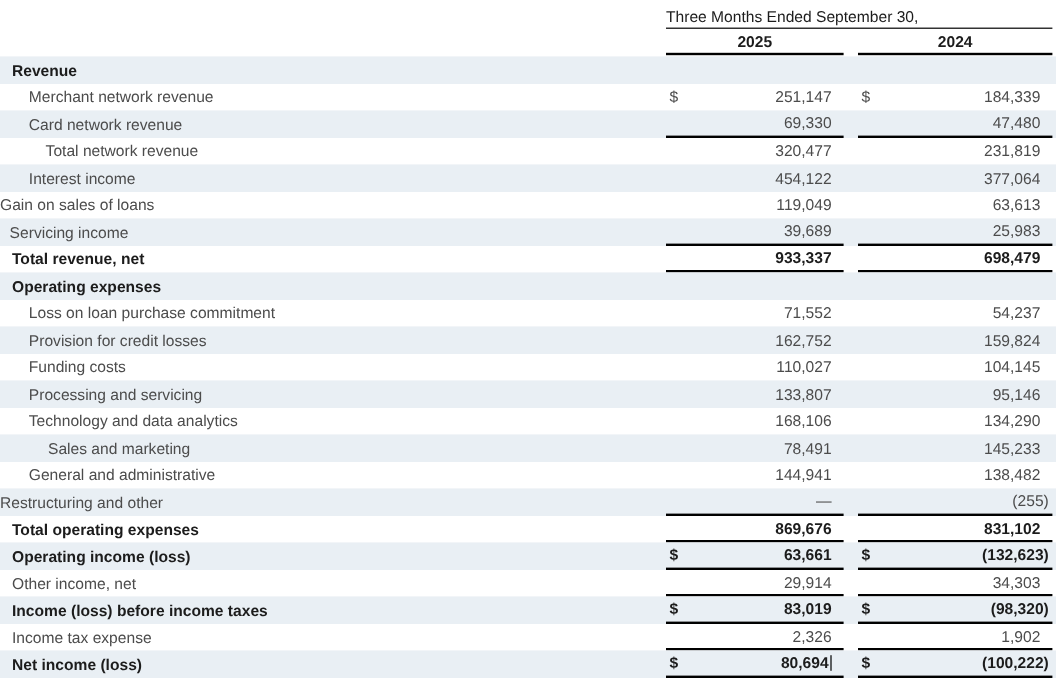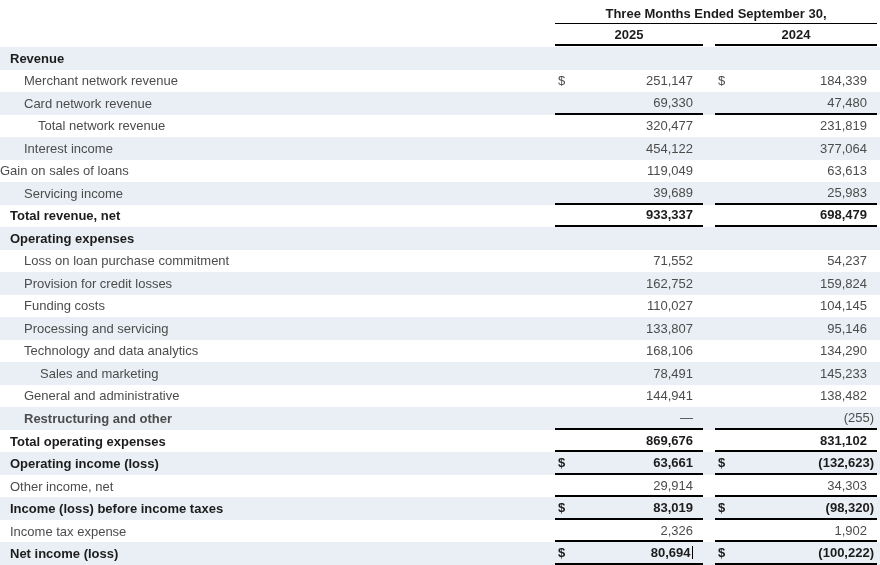--- a/index.html
+++ b/index.html
@@ -15,22 +15,22 @@
     color: var(--text-regular, #4c4c4c);
     overflow: hidden;
   }
 
   
   .hdr-title {
     position: absolute;
     left: 555px; top: 5px;
     width: 322px; height: 19px;
     line-height: 18px;
-    text-align: center;
-    font-weight: bold;
+    text-align: left;
+    font-weight: normal;
     color: var(--text-bold, #1c1c1c);
     border-bottom: 1.5px solid var(--rule, #000);
   }
   .hdr-year {
     position: absolute;
     top: 26px; height: 20px;
     line-height: 18px;
     text-align: center;
     font-weight: bold;
     color: var(--text-bold, #1c1c1c);
@@ -190,21 +190,21 @@
     </div>
     <div class="gapcell"></div>
     <div class="num colB">
       <span class="dollar"></span>
       <span class="val">63,613</span>
       <span class="pad"></span>
     </div>
     <div class="rightpad"></div>
   </div>
       <div class="row shaded">
-    <div class="label" style="padding-left: 24px;">
+    <div class="label" style="padding-left: 8px;">
       <span class="label-text">Servicing income</span>
     </div>
     <div class="num colA line">
       <span class="dollar"></span>
       <span class="val">39,689</span>
       <span class="pad"></span>
     </div>
     <div class="gapcell"></div>
     <div class="num colB line">
       <span class="dollar"></span>
@@ -360,21 +360,21 @@
     </div>
     <div class="gapcell"></div>
     <div class="num colB">
       <span class="dollar"></span>
       <span class="val">138,482</span>
       <span class="pad"></span>
     </div>
     <div class="rightpad"></div>
   </div>
       <div class="row shaded">
-    <div class="label" style="padding-left: 24px; font-weight: bold;">
+    <div class="label" style="">
       <span class="label-text">Restructuring and other</span>
     </div>
     <div class="num colA line">
       <span class="dollar"></span>
       <span class="val">—</span>
       <span class="pad"></span>
     </div>
     <div class="gapcell"></div>
     <div class="num colB line neg">
       <span class="dollar"></span>

